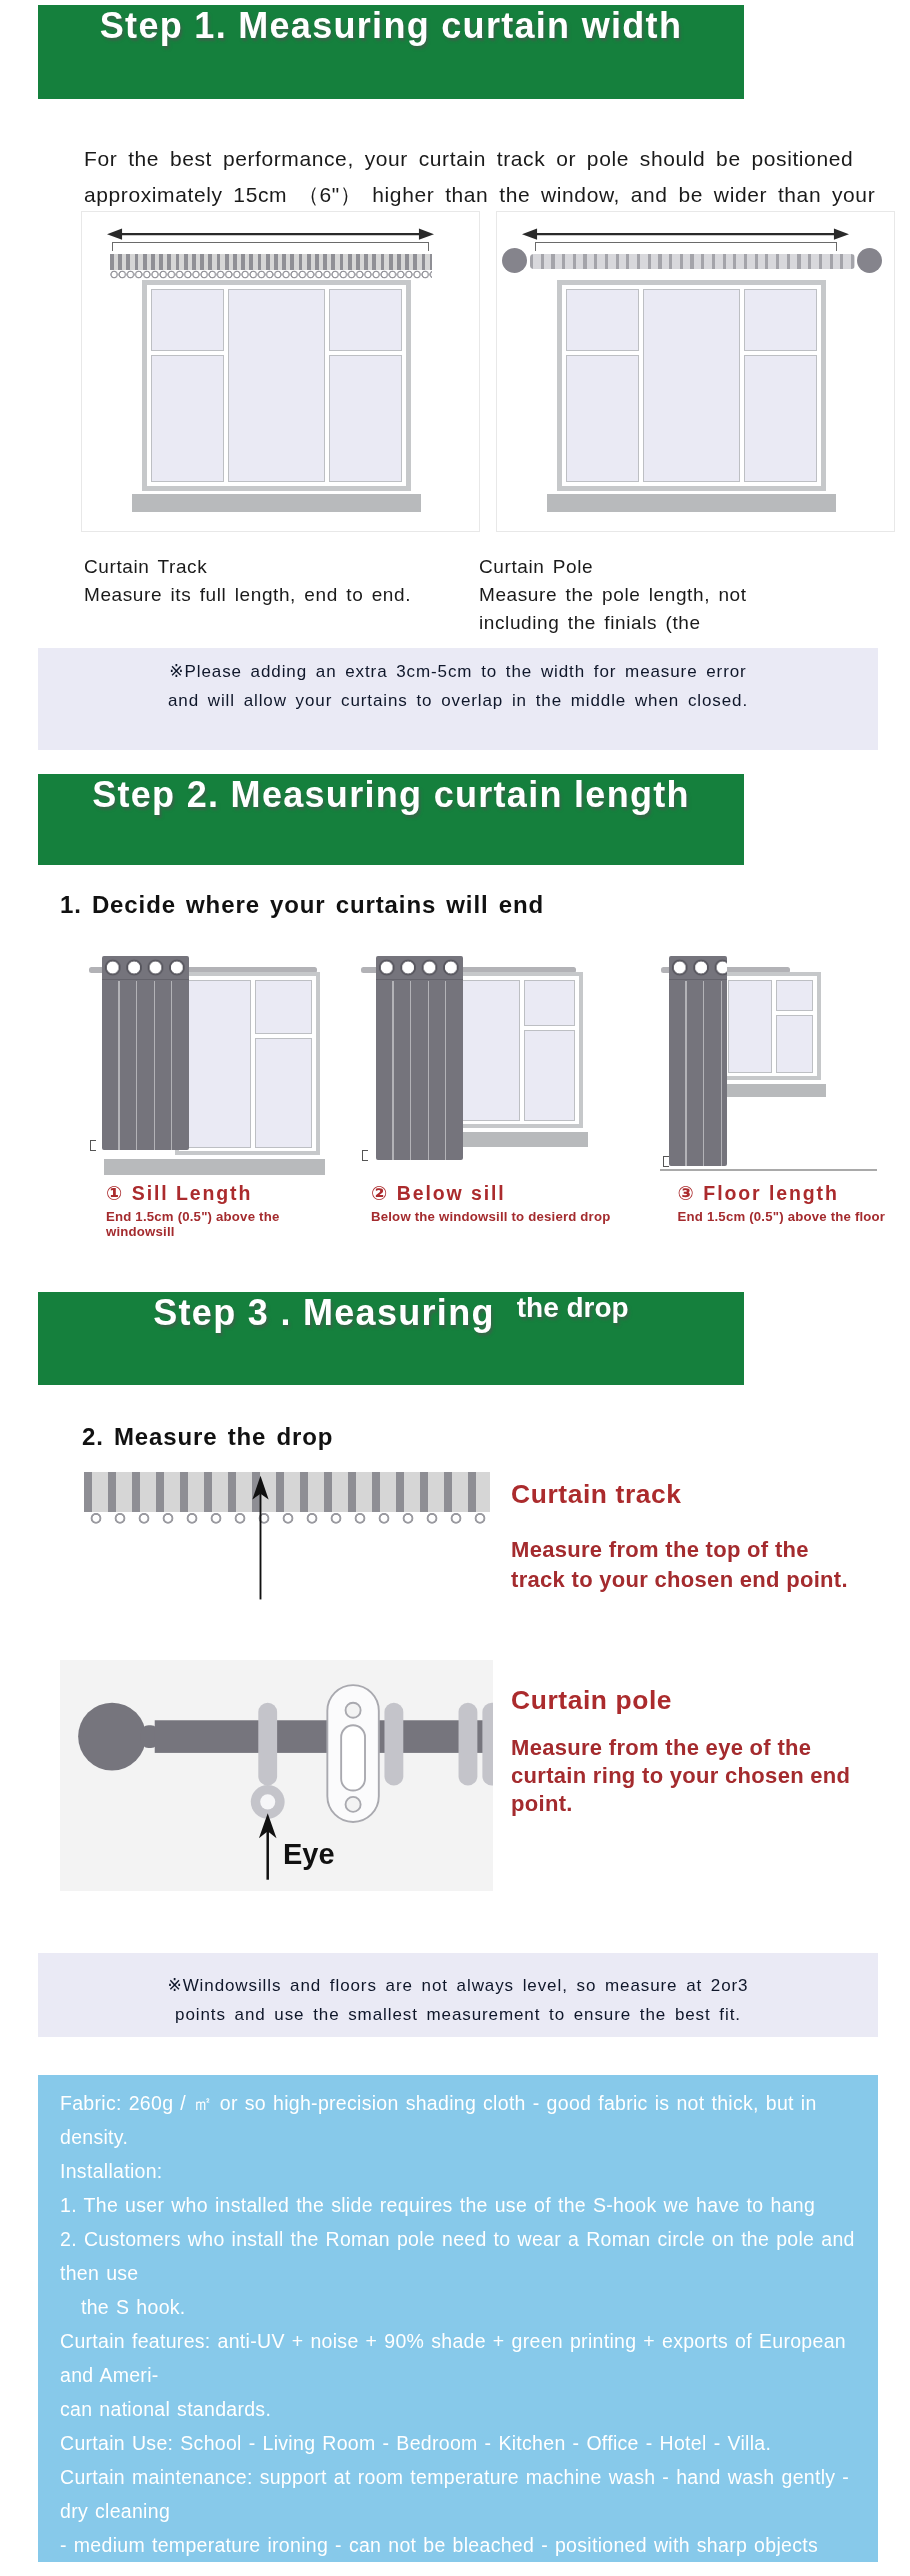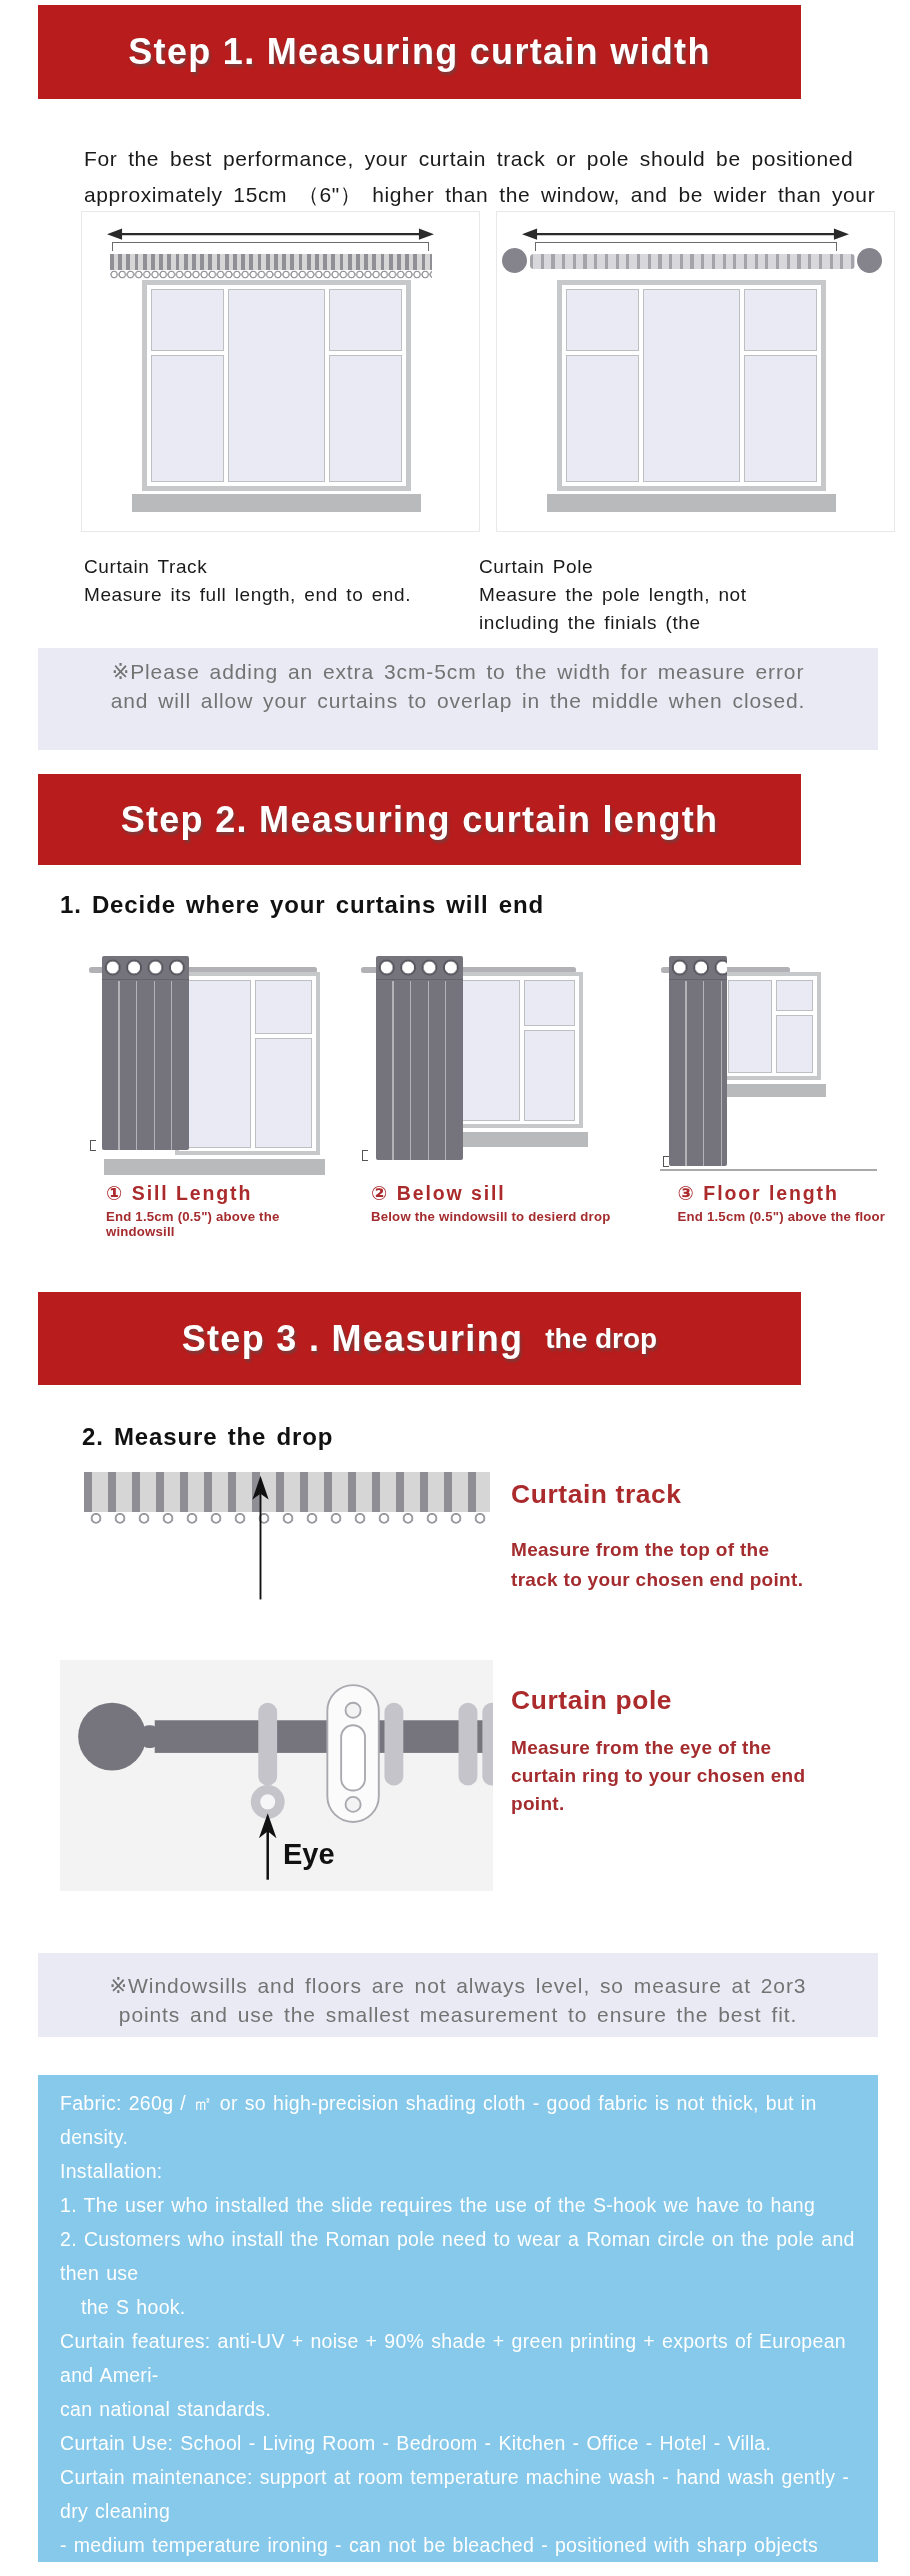--- a/index.html
+++ b/index.html
@@ -1,35 +1,35 @@
 <!DOCTYPE html>
 <html style="font-size:10px"><head>
 <meta charset="utf-8">
 <style>
   html,body{margin:0;padding:0;background:#fff;}
   .page{position:relative;width:910px;height:2576px;background:#ffffff;overflow:hidden;
         font-family:"Liberation Sans","DejaVu Sans",sans-serif;}
 
   
-  .banner{position:absolute;left:38px;width:763px;background:#b91c1c;
-          display:flex;align-items:center;justify-content:center;}
+  .banner{position:absolute;left:38px;width:706px;background:#15803d;
+          display:flex;justify-content:center;}
   .banner .btxt{color:#fff;font-weight:bold;font-size:36px;letter-spacing:1.3px;
                 text-shadow:1.9px 2.5px 2.5px rgba(80,80,80,.55);}
   .banner .btxt-sub{color:#fff;font-weight:bold;font-size:28px;margin-left:22px;
                 text-shadow:1.9px 2.5px 2.5px rgba(80,80,80,.55);}
 
   
   .intro{position:absolute;left:84px;top:141px;font-size:21px;color:#1a1a1a;
          line-height:36px;letter-spacing:0.6px;word-spacing:4.4px;}
   .black-heading{position:absolute;font-size:24px;font-weight:bold;color:#111;
                  letter-spacing:0.9px;word-spacing:2.5px;}
   .cap{position:absolute;font-size:19px;color:#1a1a1a;line-height:28px;
        letter-spacing:0.6px;word-spacing:2.5px;}
   .note{position:absolute;left:38px;width:840px;background:#eaeaf5;text-align:center;
-        color:#737373;font-size:21px;line-height:29px;letter-spacing:0.9px;word-spacing:3.1px;}
+        color:#0f172a;font-size:17px;line-height:29px;letter-spacing:0.9px;word-spacing:3.1px;}
 
   
   .windiag{position:absolute;top:211px;width:397px;height:319px;background:#fff;
            border:0.6px solid #e8e8e8;}
   .arrow-svg{position:absolute;}
   .bracket{position:absolute;border:1.3px solid #6a6a6a;border-bottom:none;box-sizing:border-box;}
   .track-strip{position:absolute;background-color:#d6d6d6;
       background-image:repeating-linear-gradient(90deg,#8f8f95 0 3.8px,rgba(0,0,0,0) 3.8px 8.2px);}
   .track-dots{position:absolute;
       background-image:radial-gradient(circle at 4.1px 4.4px,#ffffff 2.2px,#97979d 2.8px,#97979d 3.5px,rgba(0,0,0,0) 4.1px);
@@ -58,21 +58,21 @@
             padding:3.8px;display:flex;gap:3.8px;z-index:2;}
   .wincol2{display:flex;flex-direction:column;gap:3.8px;flex:1;}
   .wincol2.right{flex:0 0 44%;}
   .measure-mark{position:absolute;width:6.3px;height:11.3px;border:1.3px solid #555;border-right:none;box-sizing:border-box;}
   .cap-title{position:absolute;top:231px;font-size:19.5px;font-weight:bold;color:#ab2b2d;letter-spacing:1.9px;}
   .cap-desc{position:absolute;top:258px;font-size:13.2px;font-weight:bold;color:#a42b2e;letter-spacing:0.2px;}
   .floor-line{position:absolute;background:#a9a9a9;}
 
   
   .red-title{position:absolute;font-size:26.4px;font-weight:bold;color:#ab2b2d;letter-spacing:0.6px;}
-  .red-body{position:absolute;font-size:19px;font-weight:bold;color:#a42b2e;line-height:30px;letter-spacing:0.3px;}
+  .red-body{position:absolute;font-size:22px;font-weight:bold;color:#a42b2e;line-height:30px;letter-spacing:0.3px;}
   .pole-panel{position:absolute;left:60px;top:1660px;width:433px;height:231px;background:#f3f3f3;overflow:hidden;}
   .eye-label{position:absolute;left:283px;top:1838px;font-size:29px;font-weight:bold;color:#111;}
 
   
   .footer{position:absolute;left:38px;top:2075px;width:840px;height:487px;background:#87c9ea;
           box-sizing:border-box;padding:11.3px 19px 0 22px;}
   .footer .fline{color:#ffffff;font-size:19.5px;line-height:34px;letter-spacing:0.3px;word-spacing:1.3px;}
   .footer .fline.indent{padding-left:21px;}
 </style>
 </head>

